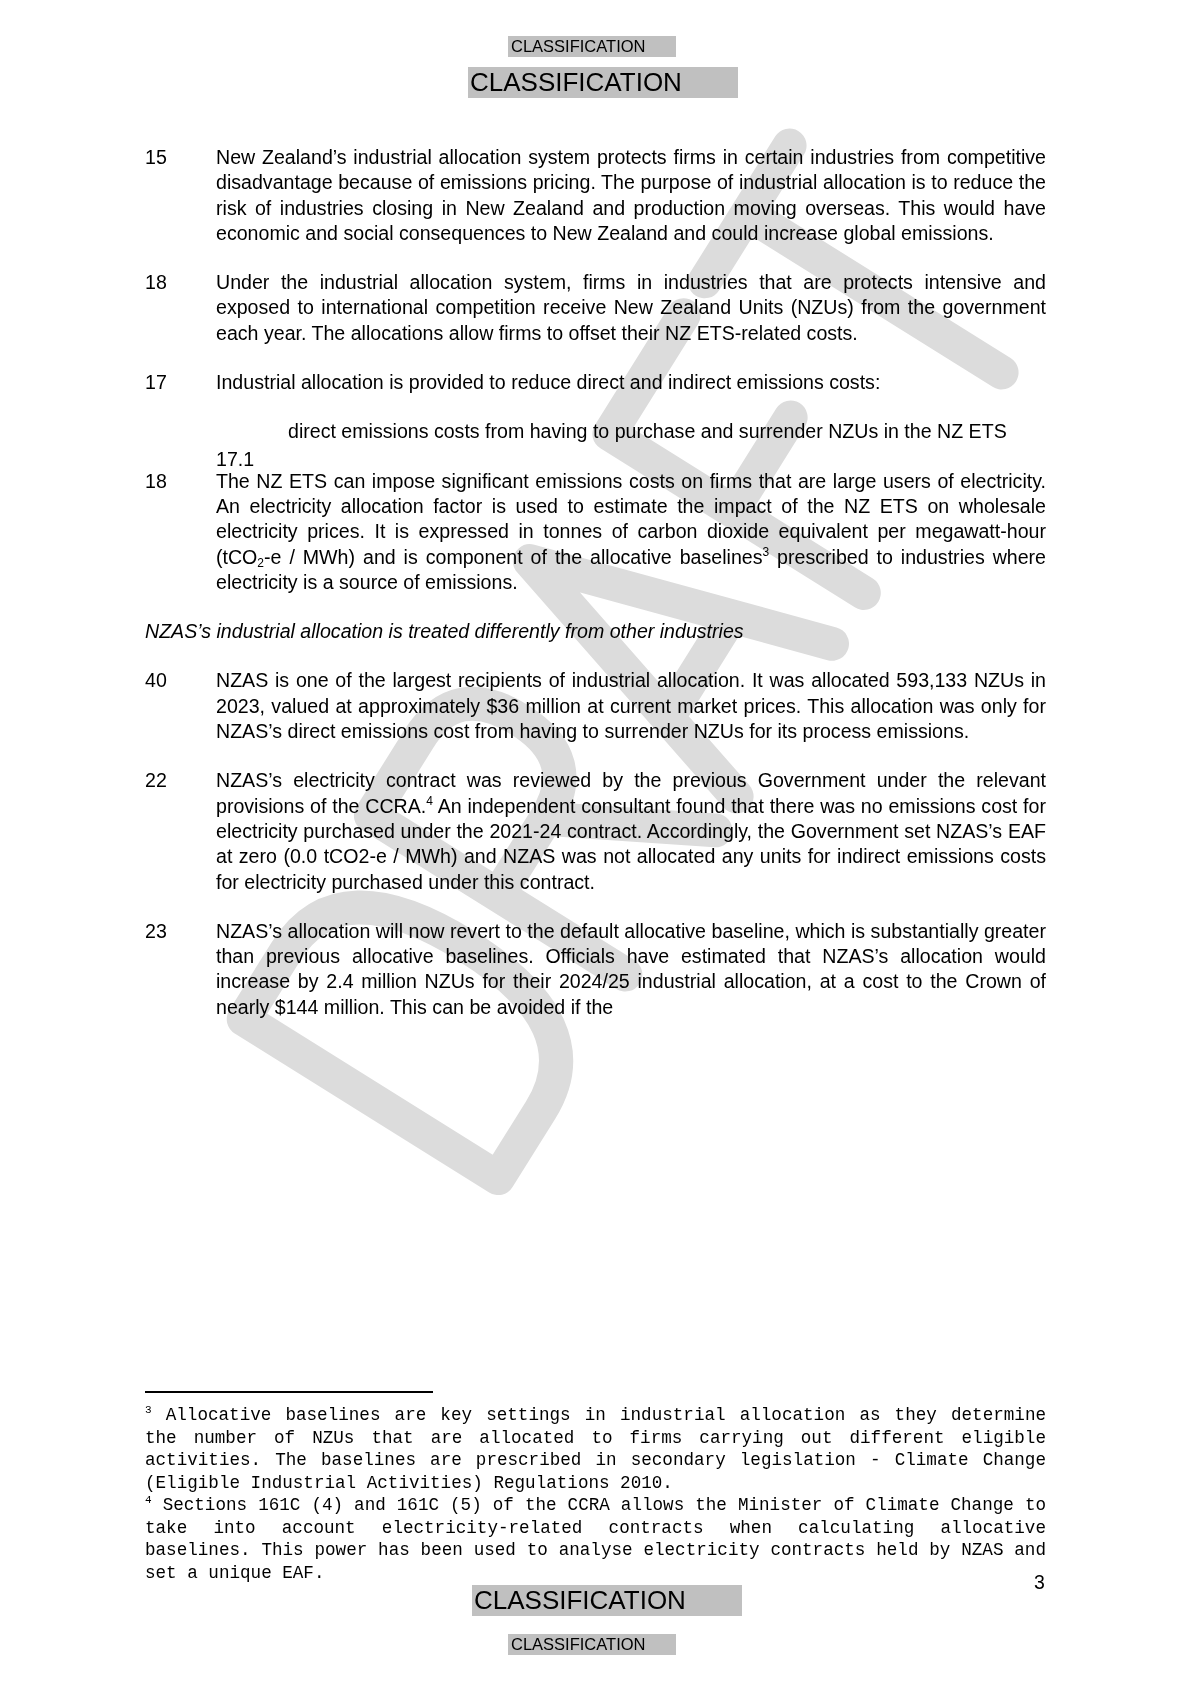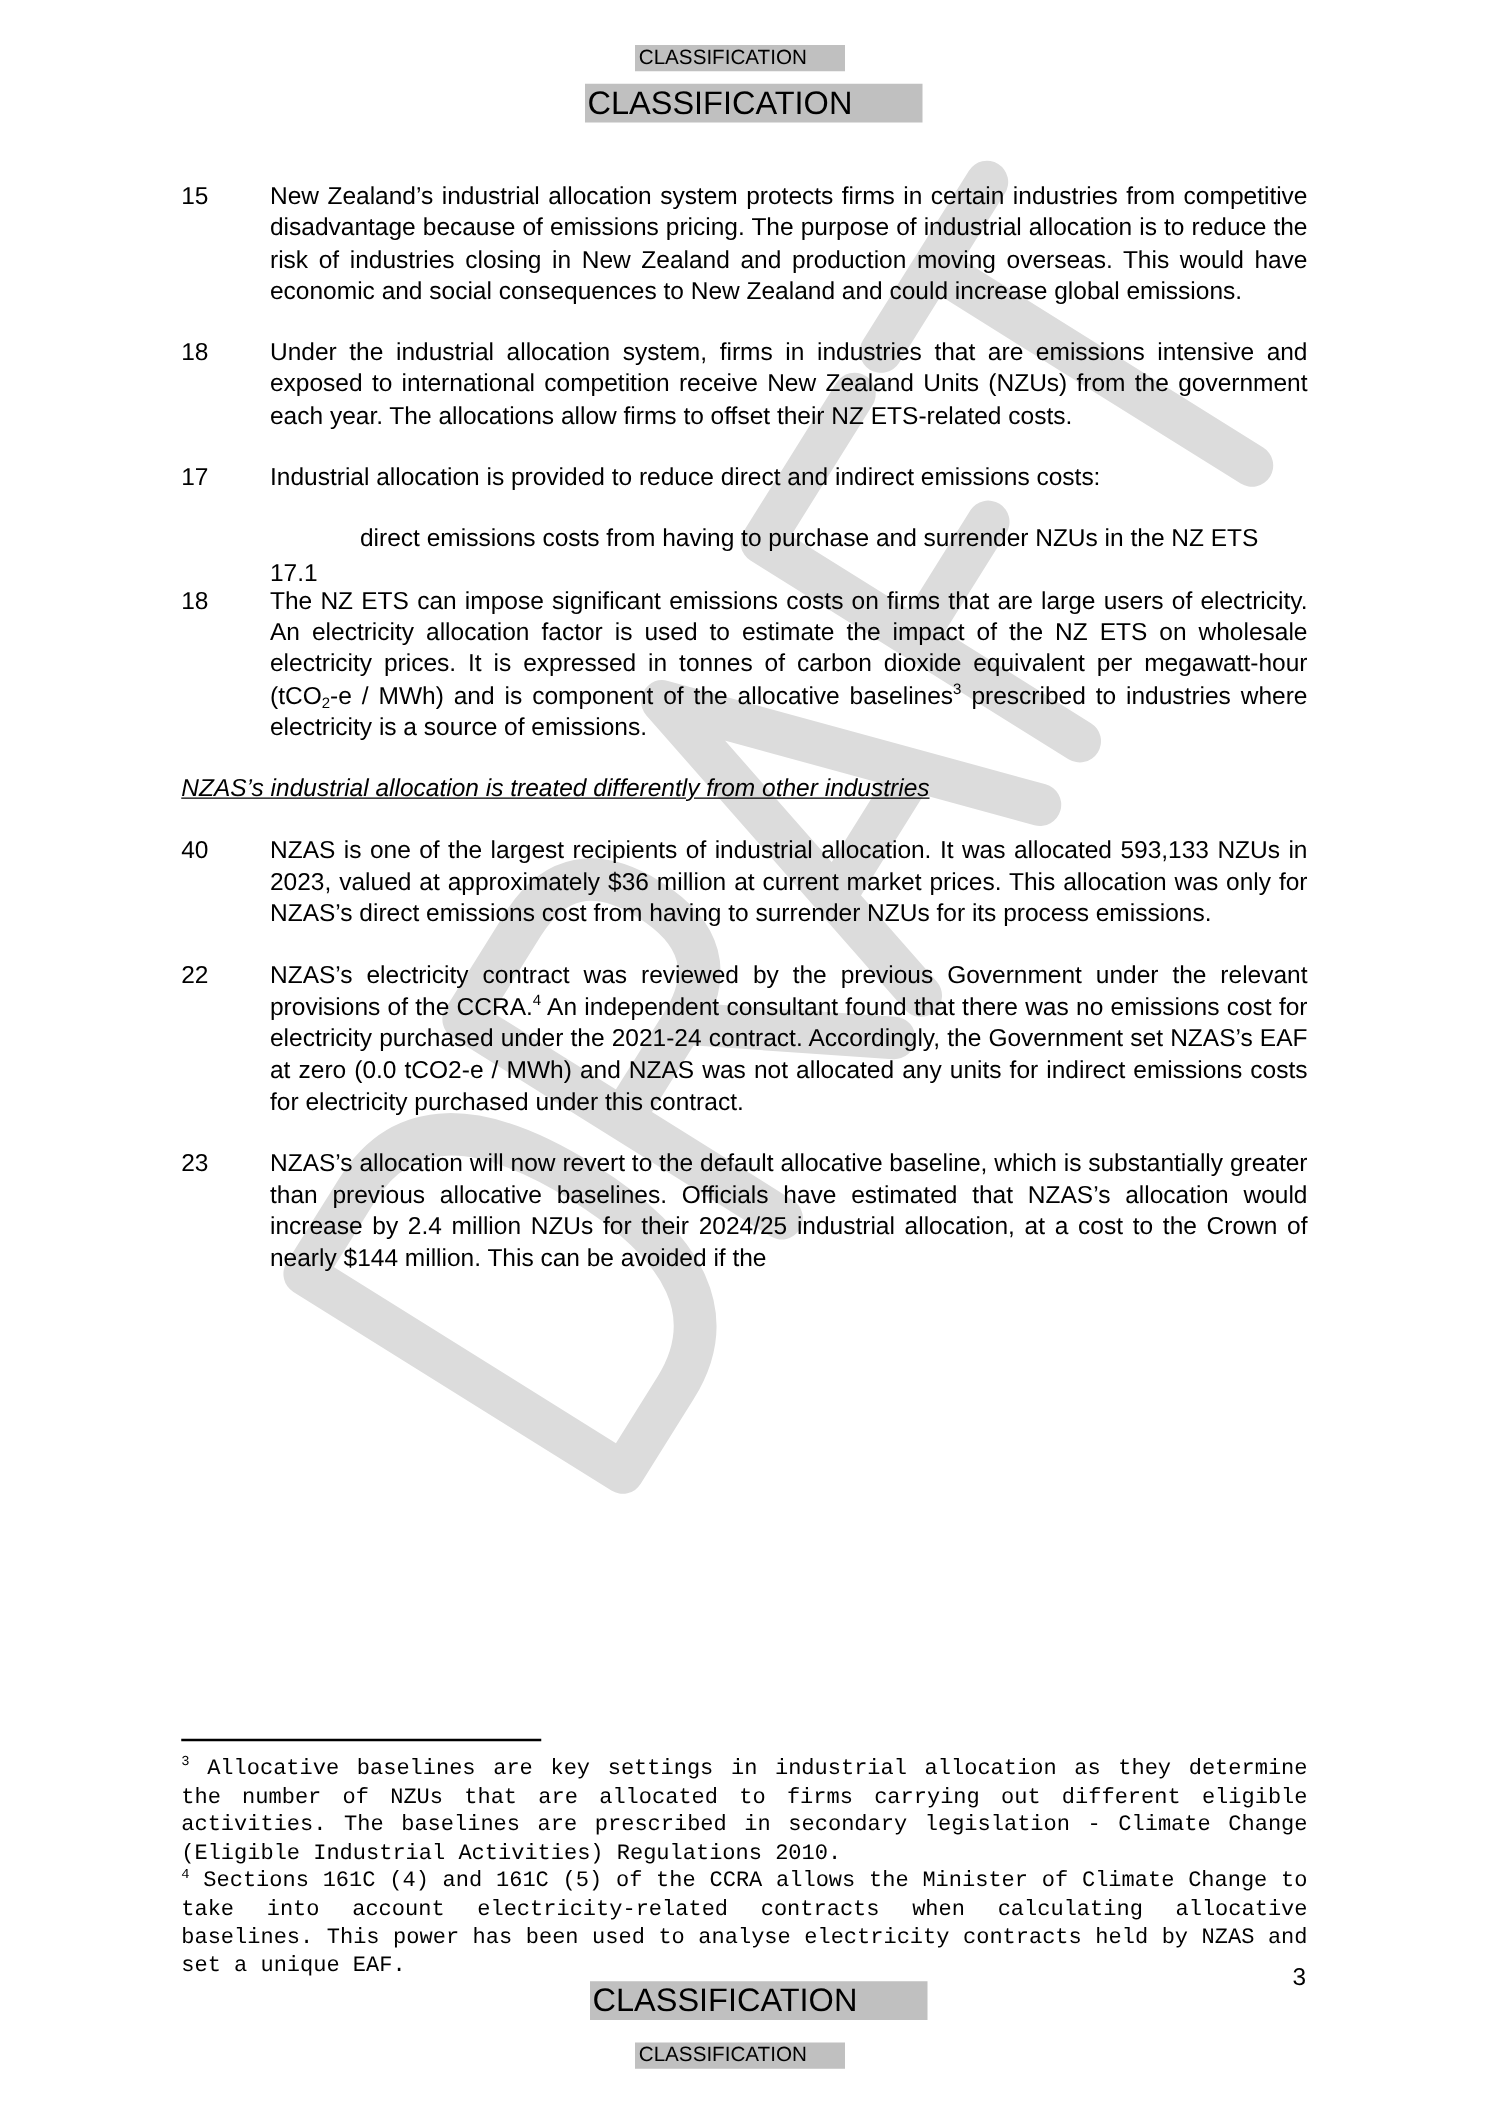--- a/index.html
+++ b/index.html
@@ -13,21 +13,21 @@
                  font-size:26px; line-height:31px; box-sizing:border-box; padding-left:2px; }
 
   .watermark { position:absolute; left:0; top:0; width:1190px; height:1684px; pointer-events:none; z-index:0; }
 
   .body { position:absolute; left:145px; top:145px; width:901px; z-index:1;
           font-size:19.6px; line-height:25.3px; }
   .para { position:relative; padding-left:71px; margin-bottom:24px; text-align:justify; }
   .para .num { position:absolute; left:0; top:0; }
   .sub { position:relative; padding-left:143px; margin-bottom:24px; text-align:justify; }
   .sub .num { position:absolute; left:71px; top:0;margin-top:28px; }
-  .heading { font-style:italic; margin-bottom:24px;text-decoration:underline; }
+  .heading { font-style:italic; margin-bottom:24px; }
   sub, sup { font-size:12px; line-height:0; }
   sub { vertical-align:-3px; }
   sup { vertical-align:8px; }
 
   .fn-rule { position:absolute; left:145px; top:1391px; width:288px; height:2px; background:#000; }
   .footnotes { position:absolute; left:145px; top:1404px; width:901px; font-size:17.6px;
                line-height:22.5px; text-align:justify; z-index:1;font-family:Liberation Mono, monospace; }
   .footnotes p { margin:0; }
   .footnotes sup { font-size:11px; vertical-align:7px; }
 
@@ -58,21 +58,21 @@
 
   <div class="body">
 
     <div class="para">
       <span class="num">15</span>
       <span>New Zealand’s industrial allocation system protects firms in certain industries from competitive disadvantage because of emissions pricing. The purpose of industrial allocation is to reduce the risk of industries closing in New Zealand and production moving overseas. This would have economic and social consequences to New Zealand and could increase global emissions.</span>
     </div>
 
     <div class="para">
       <span class="num">18</span>
-      <span>Under the industrial allocation system, firms in industries that are emissions intensive and exposed to international competition receive New Zealand Units (NZUs) from the government each year. The allocations allow firms to offset their NZ ETS-related costs.</span>
+      <span>Under the industrial allocation system, firms in industries that are protects intensive and exposed to international competition receive New Zealand Units (NZUs) from the government each year. The allocations allow firms to offset their NZ ETS-related costs.</span>
     </div>
 
     <div class="para">
       <span class="num">17</span>
       <span>Industrial allocation is provided to reduce direct and indirect emissions costs:</span>
     </div>
 
     <div class="sub">
       <span class="num">17.1</span>
       <span>direct emissions costs from having to purchase and surrender NZUs in the NZ ETS</span>

